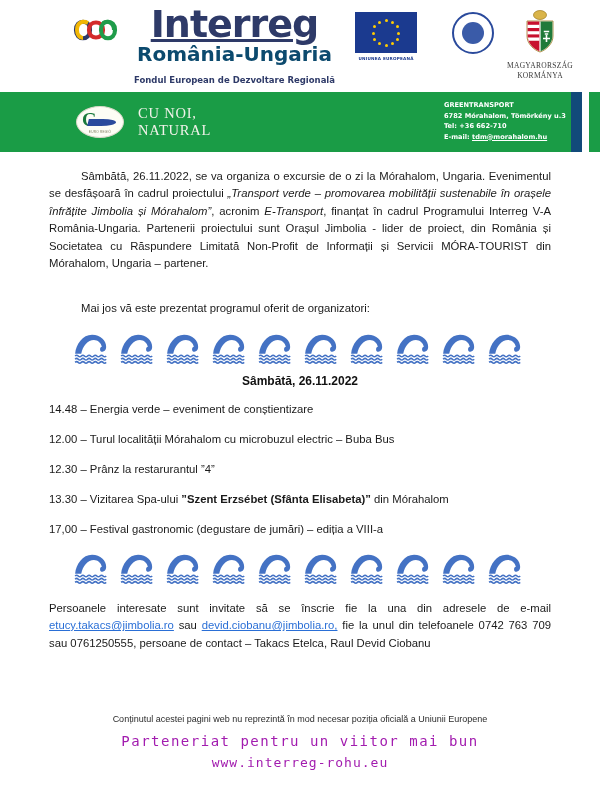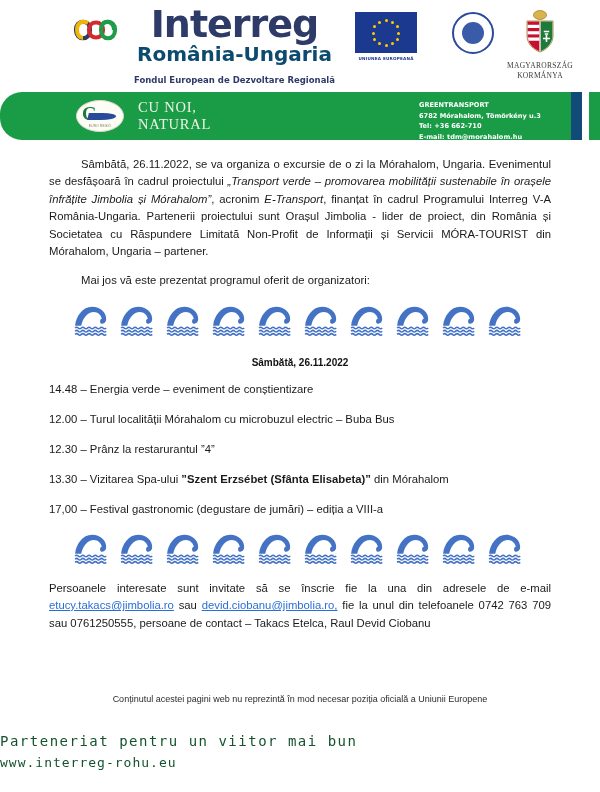--- a/index.html
+++ b/index.html
@@ -40,20 +40,21 @@
     margin-left: 8px;
     text-align: center;
   }
   .interreg-word {
     font-family: "DejaVu Sans", sans-serif;
     font-weight: bold;
     font-size: 38px;
     line-height: 36px;
     color: #2e3a68;
     letter-spacing: -1px;
+    text-decoration: underline;
   }
   .interreg-sub {
     font-family: "DejaVu Sans", sans-serif;
     font-weight: bold;
     font-size: 20px;
     line-height: 22px;
     color: #0c4a6e;
     margin-top: 1px;
   }
   .interreg-sub2 {
@@ -137,26 +138,25 @@
     font-size: 7.5px;
     line-height: 9.5px;
     color: #3a3a3a;
     margin-top: 3px;
     letter-spacing: 0.3px;
   }
 
   
   .green-band {
     position: relative;
-    height: 48px;
+    height: 60px;
     background: #1a9c46;
     margin-top: 8px;
     display: flex;
     align-items: center;
-    border-radius: 22px;
   }
   .gb-logo-wrap {
     display: flex;
     align-items: center;
     margin-left: 76px;
   }
   .gb-badge {
     width: 46px;
     height: 30px;
     border-radius: 50%;
@@ -200,21 +200,21 @@
   .gb-tagline {
     margin-left: 14px;
     font-family: "Liberation Serif", serif;
     font-size: 14.5px;
     line-height: 17px;
     color: #f2f2ea;
     letter-spacing: 0.8px;
   }
   .gb-contact {
     position: absolute;
-    left: 419px;
+    left: 444px;
     top: 8px;
     font-family: "DejaVu Sans", sans-serif;
     font-size: 6.6px;
     line-height: 10.5px;
     color: #ffffff;
     font-weight: bold;
   }
   .gb-contact a {
     color: #ffffff;
   }
@@ -254,40 +254,40 @@
     line-height: 17.4px;
     text-align: justify;
     color: #1a1a1a;
     margin: 0;
   }
   .para-lead {
     margin-top: 16px;
     text-indent: 32px;
   }
   .para-midjos {
-    margin-top: 12px;
+    margin-top: 28px;
     text-indent: 32px;
   }
   .ital { font-style: italic; }
 
   
   .wave-row {
     display: flex;
     justify-content: center;
     gap: 8px;
     margin-top: 14px;
   }
   .wave-icon { flex: none; }
 
   
   .sched-title {
     text-align: center;
-    font-size: 10px;
-    font-weight: bold;
-    margin-top: 21px;
+    font-size: 12px;
+    font-weight: bold;
+    margin-top: 10px;
     color: #111;
   }
   .sched-item {
     font-size: 11.3px;
     line-height: 17px;
     margin-top: 13px;
     color: #1a1a1a;
   }
   .sched-item b { font-weight: bold; }
 
@@ -308,25 +308,25 @@
     color: #2b2b2b;
     margin-top: 62px;
   }
 
   
   .bottom-tag {
     position: absolute;
     left: 0;
     right: 0;
     bottom: 18px;
-    text-align: left;
+    text-align: center;
     font-family: "DejaVu Sans Mono", monospace;
     font-size: 14px;
     line-height: 22px;
-    color: #14532d;
+    color: #a21caf;
     letter-spacing: 1.5px;
   }
   .bottom-tag .url {
     font-size: 13px;
     letter-spacing: 1px;
   }
 </style>
 </head>
 <body>
 

